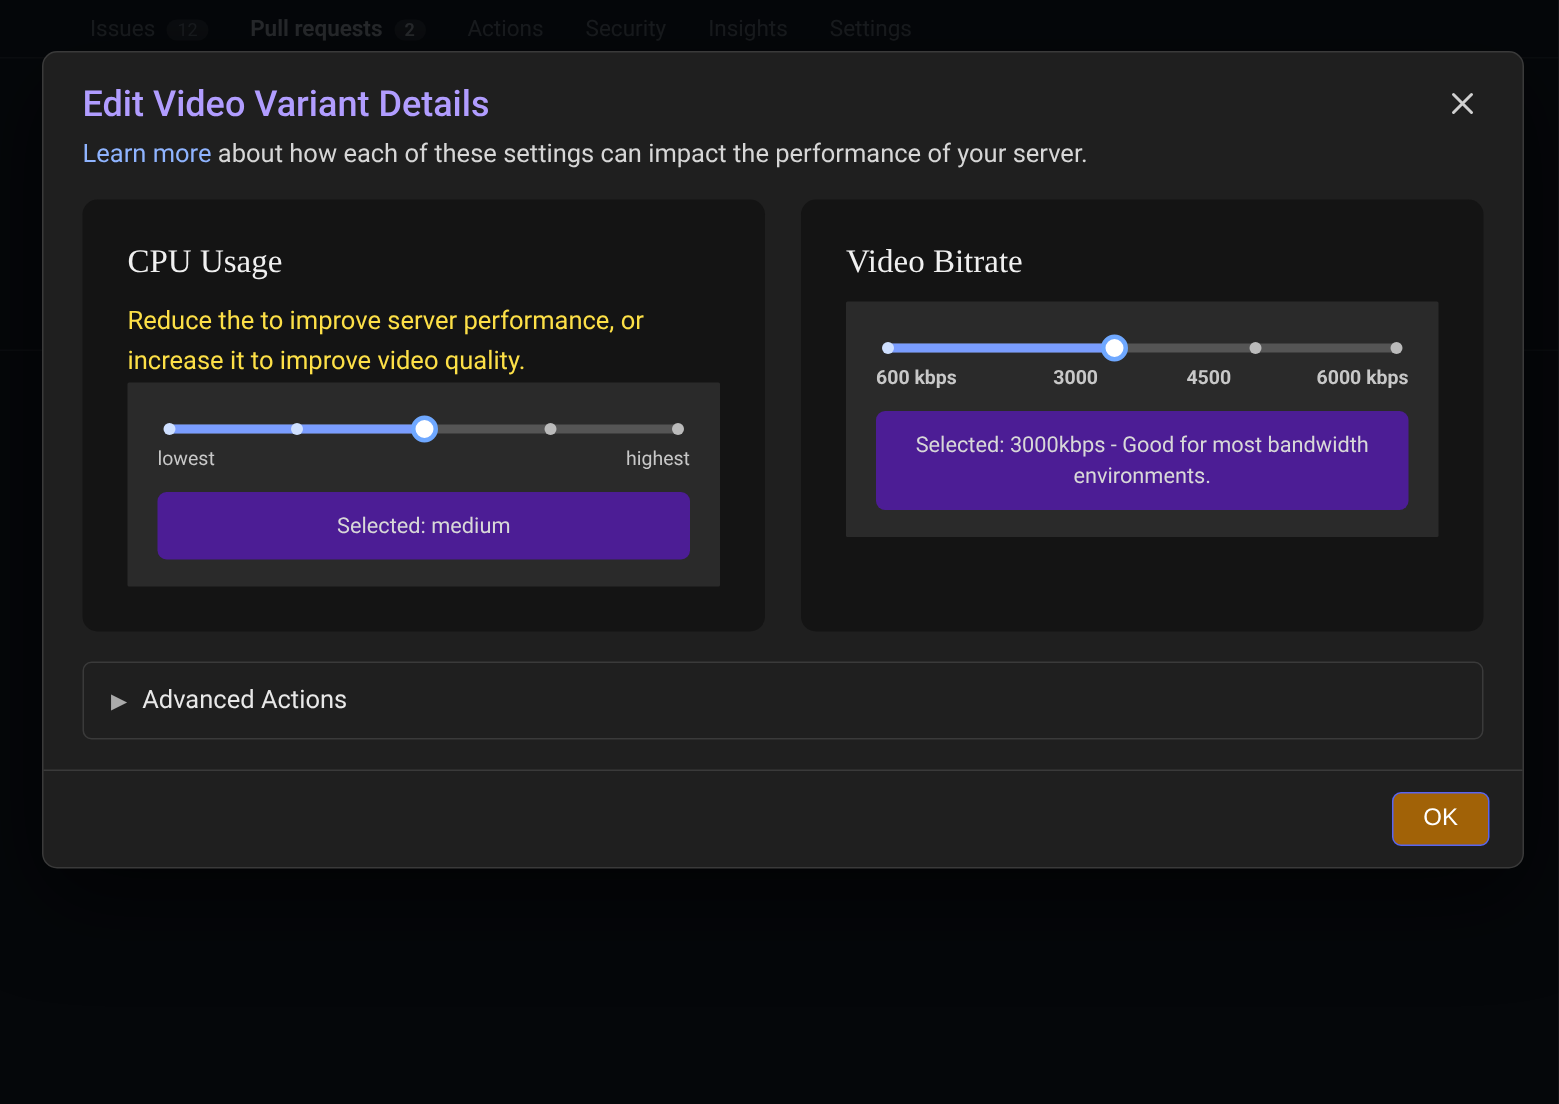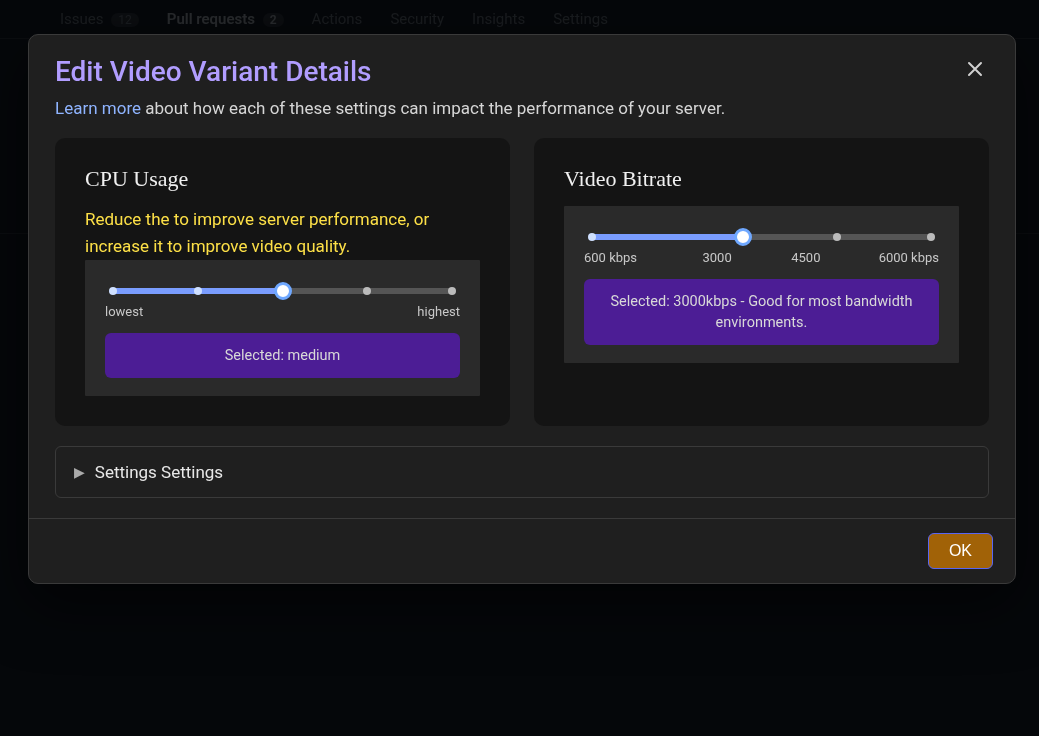--- a/index.html
+++ b/index.html
@@ -40,21 +40,21 @@
     width: 988px;
     background: #1f1f1f;
     border: 1px solid #3a3a3a;
     border-radius: 10px;
     box-shadow: 0 20px 60px rgba(0,0,0,.6);
     color: #e8e8e8;
     display: flex; flex-direction: column;
   }
 
   .modal-head { padding: 20px 26px 6px 26px; display:flex; align-items:flex-start; justify-content:space-between;}
-  .modal-title { font-size: 28px; color: #b19dff; font-weight: 500; }
+  .modal-title { font-size: 24px; color: #b19dff; font-weight: 500; }
   .modal-close { color:#d0d0d0; font-size:20px; cursor:pointer; background:none; border:none; width:28px; height:28px; display:flex; align-items:center; justify-content:center;}
 
   .modal-sub { padding: 4px 26px 20px 26px; font-size: 17px; color: #d6d6d6; }
   .modal-sub a { color: #8fb4ff; text-decoration: none; }
 
   .modal-body { padding: 0 26px 20px 26px; display:flex; gap:24px; }
 
   .card {
     flex: 1 1 0;
     background: #141414;
@@ -87,21 +87,21 @@
     background: #bbb;
   }
   .tick.filled { background: #cfe0ff; }
   .handle {
     position: absolute; top:50%; transform: translate(-50%,-50%);
     width: 18px; height: 18px; border-radius:50%;
     background: #fff; border: 3px solid #6fa8ff;
     cursor: grab;
   }
   .tick-labels { display:flex; justify-content:space-between; font-size:13px; color:#c8c8c8; margin: 0 0 14px 0;}
-  .tick-labels.four span { flex:1; text-align:center;}
+  .tick-labels.four span { flex:1; text-align:center;font-weight:bold;}
   .tick-labels.four span:first-child{text-align:left;}
   .tick-labels.four span:last-child{text-align:right;}
 
   .selected-box {
     background: #4c1d95;
     border-radius: 6px;
     text-align: center;
     padding: 12px 14px;
     font-size: 14.5px;
     color: #d8d8d8;
@@ -243,20 +243,20 @@
           <span>6000 kbps</span>
         </div>
         <div class="selected-box">Selected: 3000kbps - Good for most bandwidth environments.</div>
       </div>
     </div>
 
   </div>
 
   <div class="advanced">
     <span class="chev">▶</span>
-    <span>Settings Settings</span>
+    <span>Advanced Actions</span>
   </div>
 
   <div class="modal-foot">
     <button class="btn primary">OK</button>
   </div>
 
 </div>
 
 </body></html>

